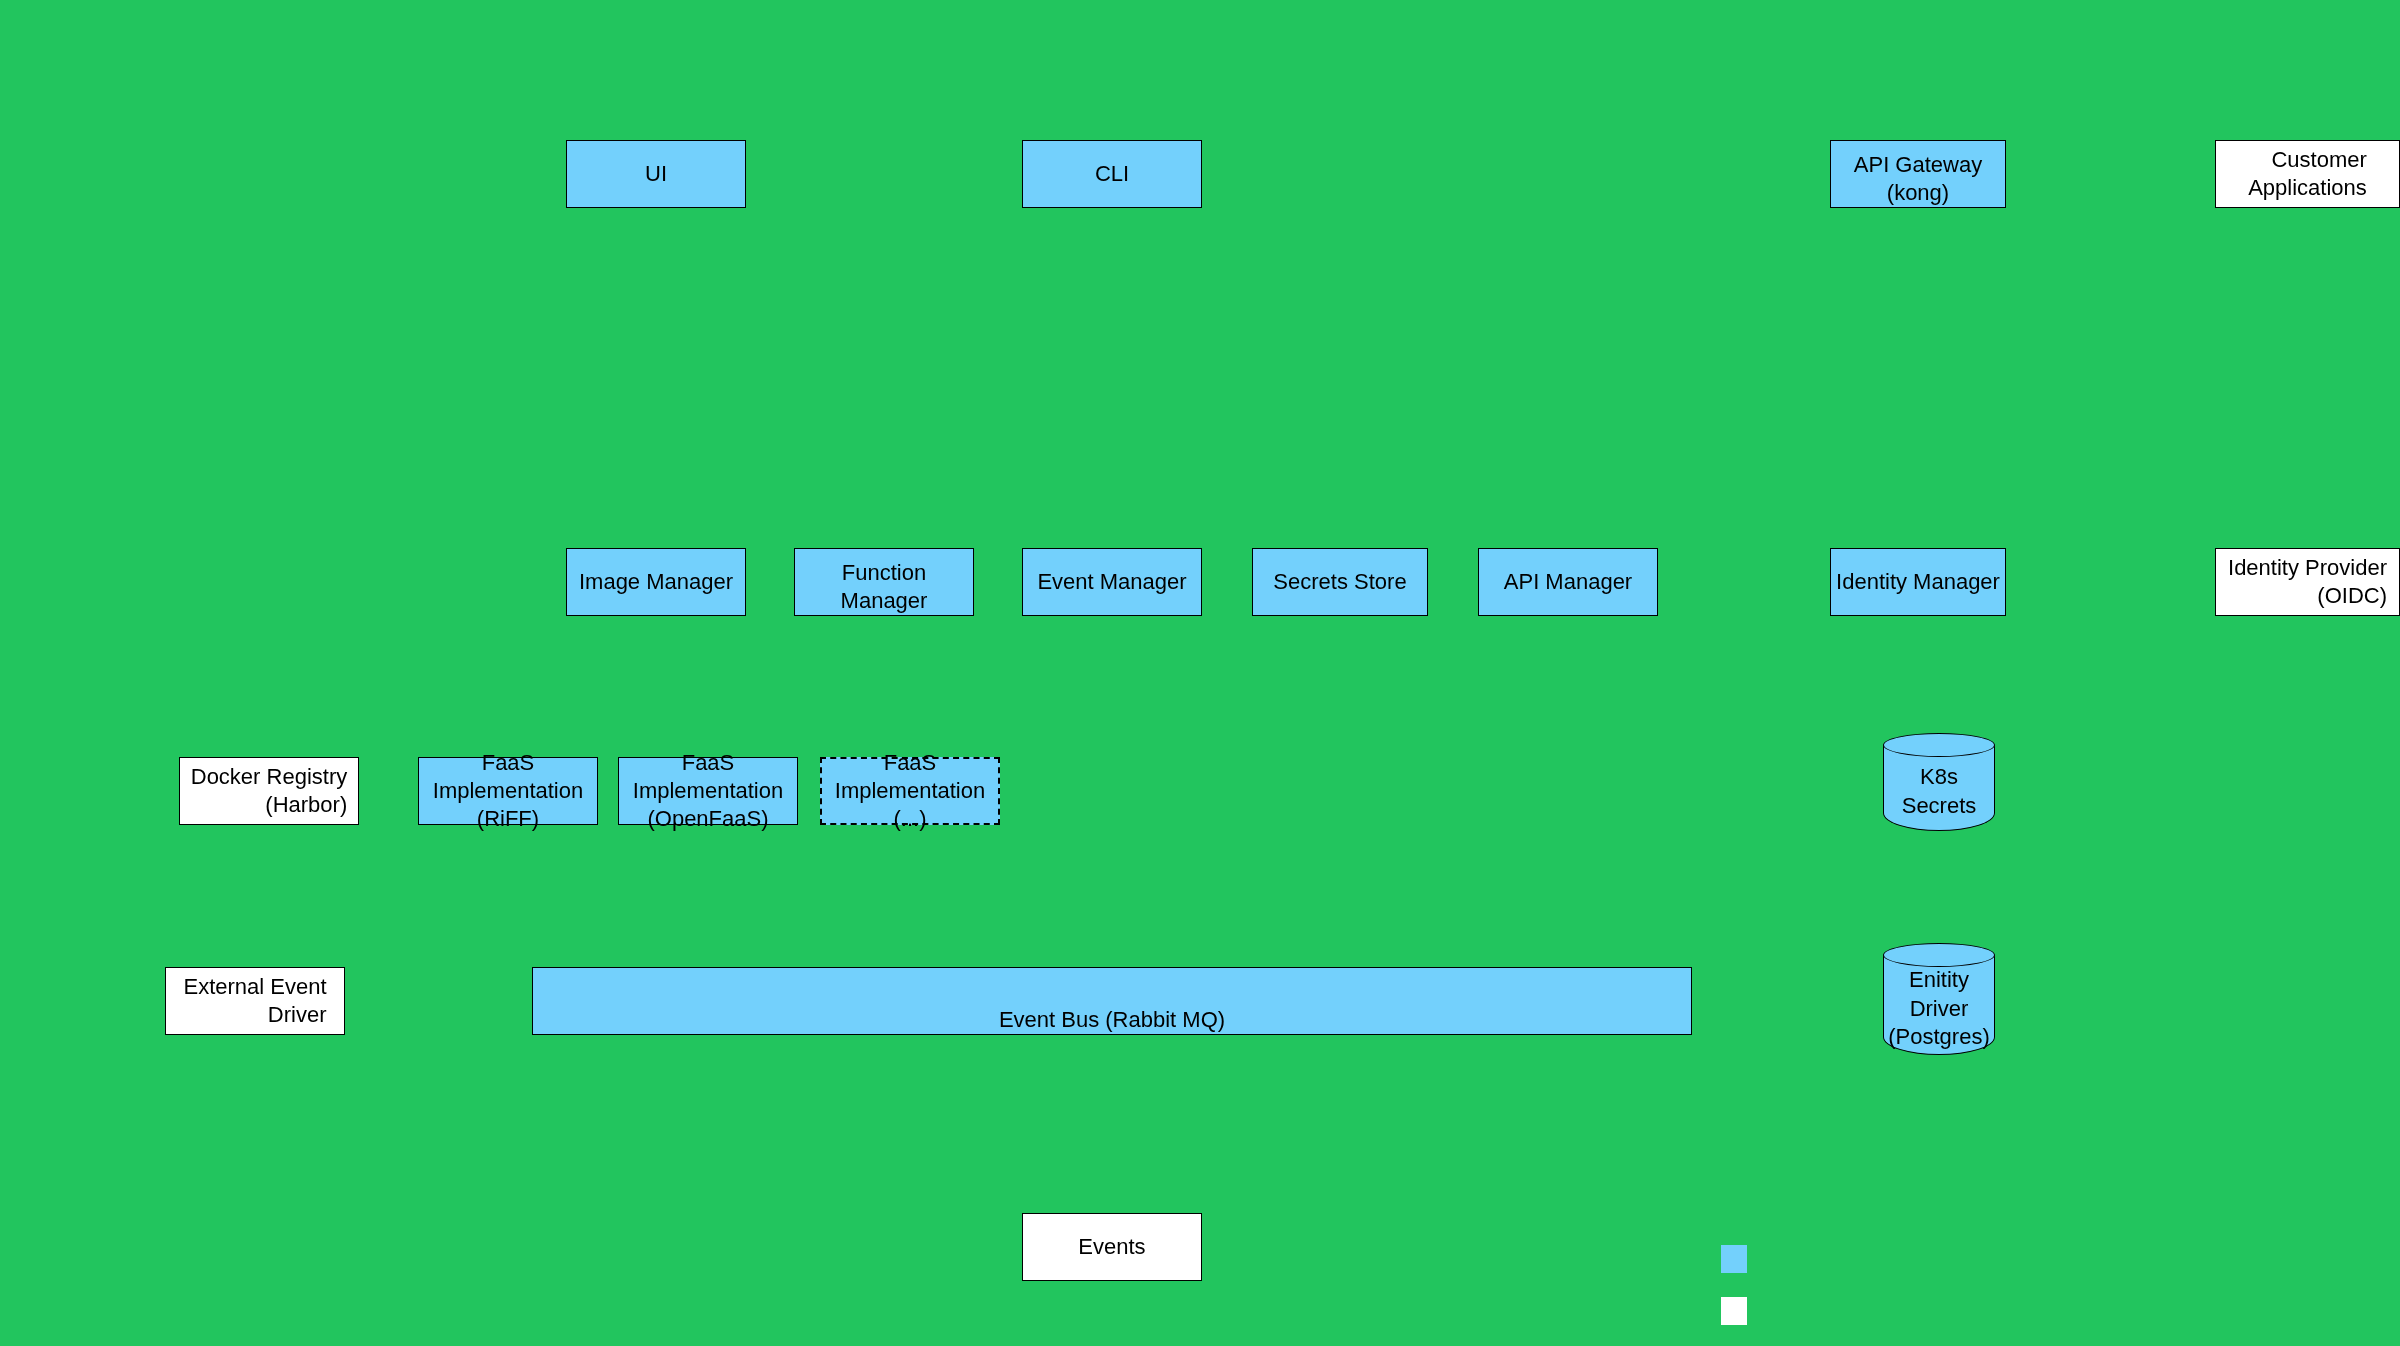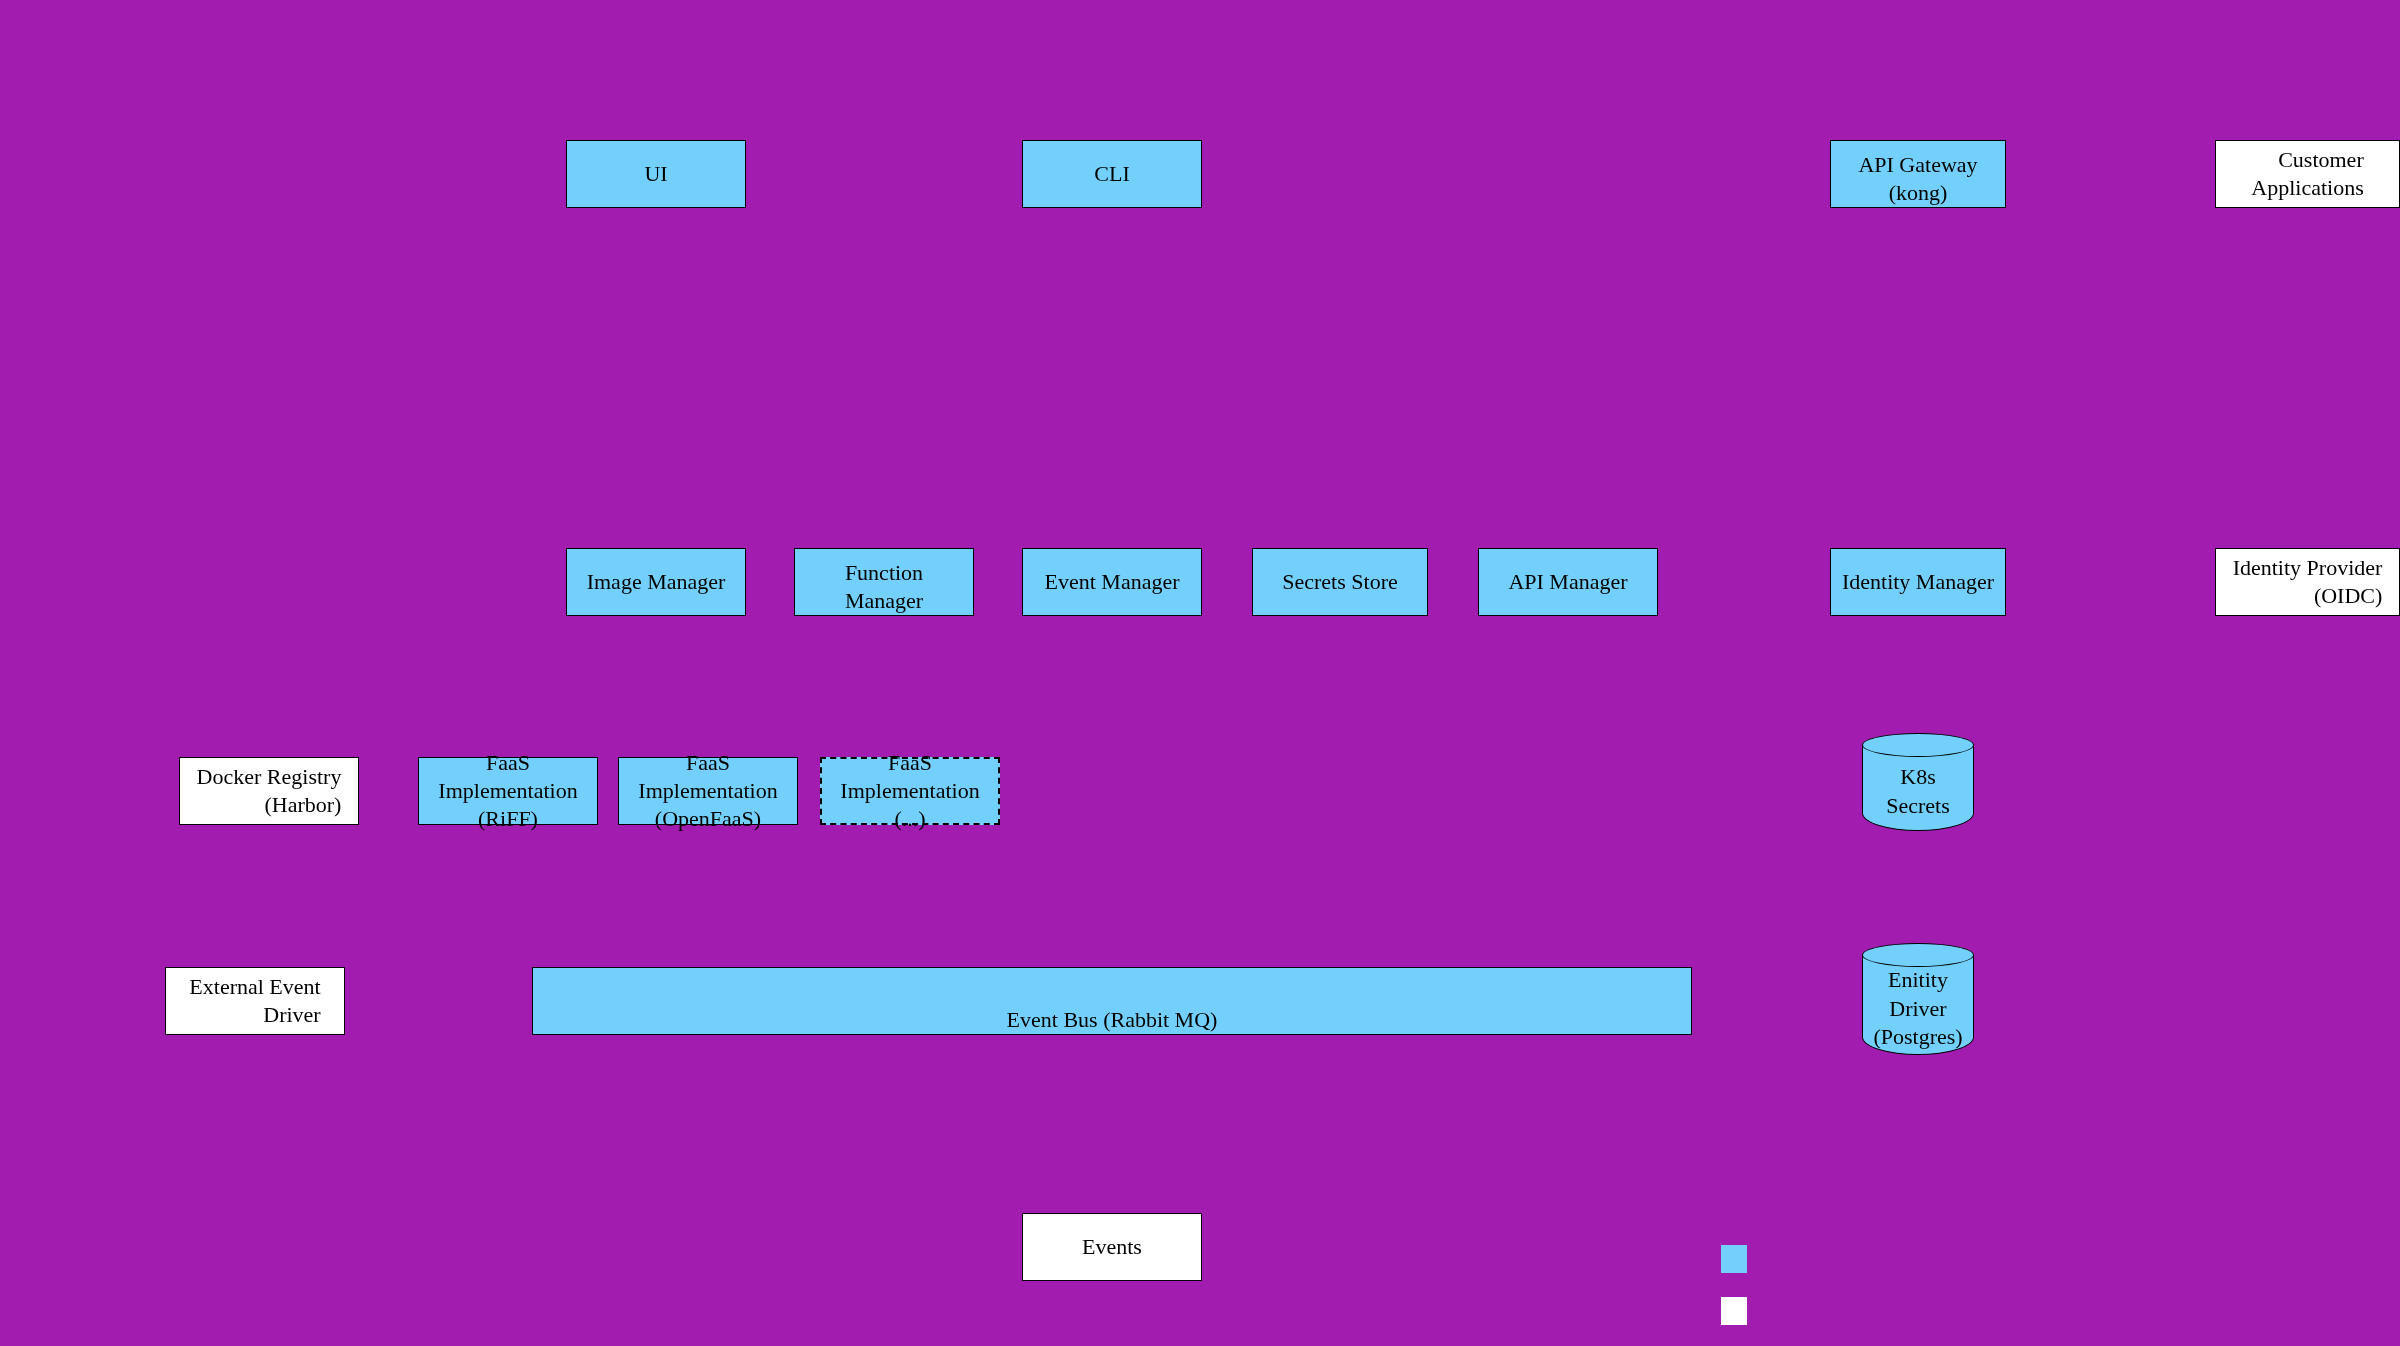--- a/index.html
+++ b/index.html
@@ -4,22 +4,22 @@
 <style>
   html, body {
     margin: 0;
     padding: 0;
     background: #000000;
   }
   #canvas {
     position: relative;
     width: 2400px;
     height: 1346px;
-    background: #a21caf;
-    font-family: Liberation Serif, serif;
+    background: #22c55e;
+    font-family: Liberation Sans, sans-serif;
     overflow: hidden;
   }
   .node {
     position: absolute;
     box-sizing: border-box;
     display: flex;
     align-items: center;
     justify-content: center;
     text-align: center;
     color: #000000;
@@ -27,20 +27,21 @@
     line-height: 1.28;
     white-space: pre-line;
     border: 1px solid #000000;
   }
   .fill-blue { background: #73d0fc; }
   .fill-white { background: #ffffff; text-align: right; }
   .dashed { border: 2px dashed #000000; }
   .cyl {
     position: absolute;
     box-sizing: border-box;
+    margin-left: 21px;
   }
   .cyl .body {
     position: absolute;
     left: 0;
     top: 12px;
     right: 0;
     bottom: 0;
     background: #73d0fc;
     border-left: 1px solid #000000;
     border-right: 1px solid #000000;

